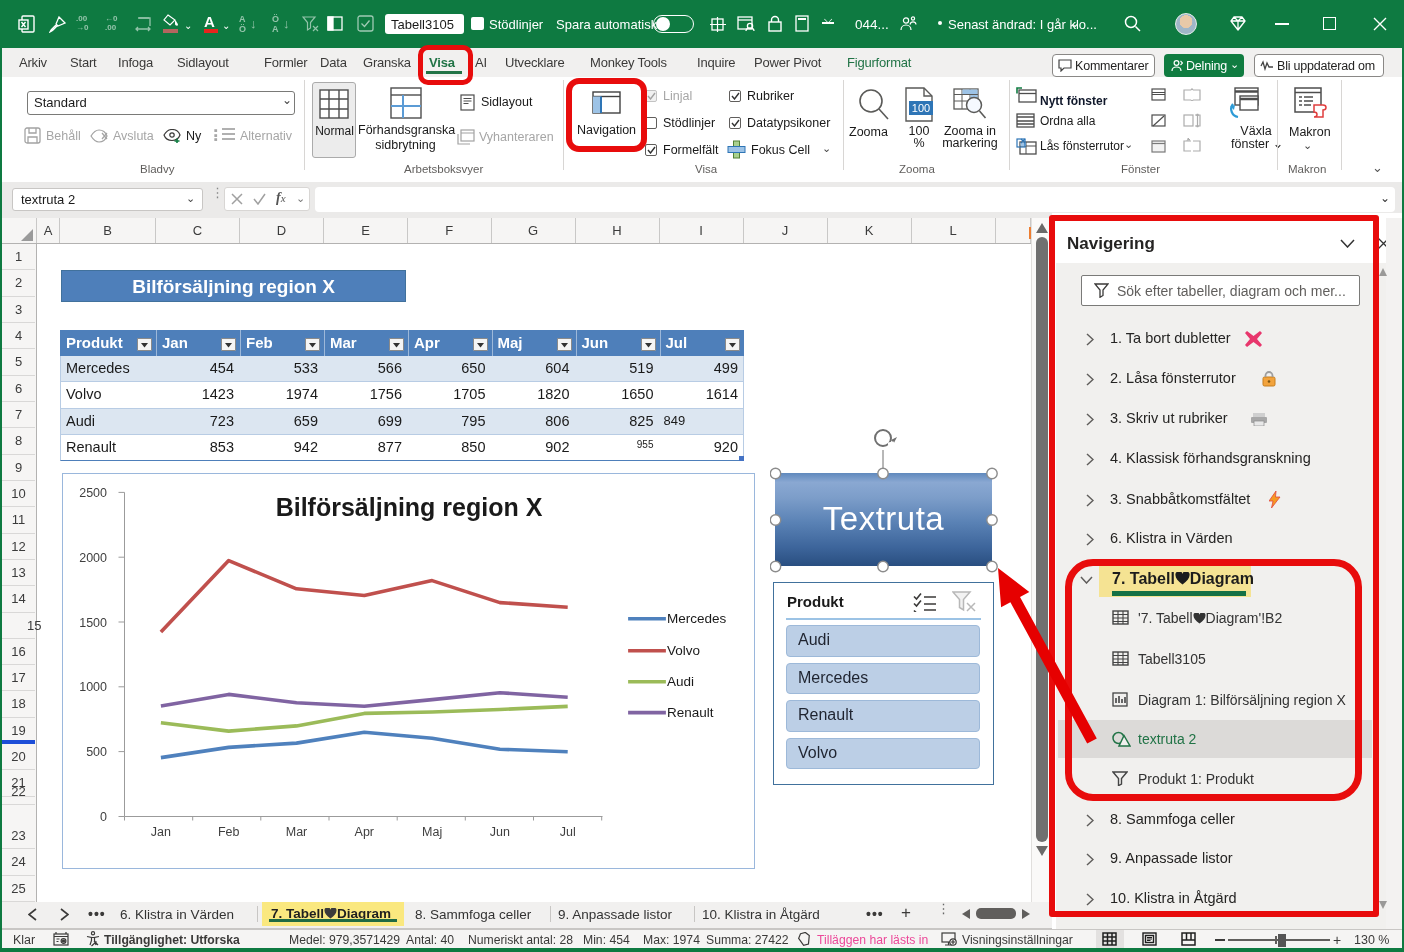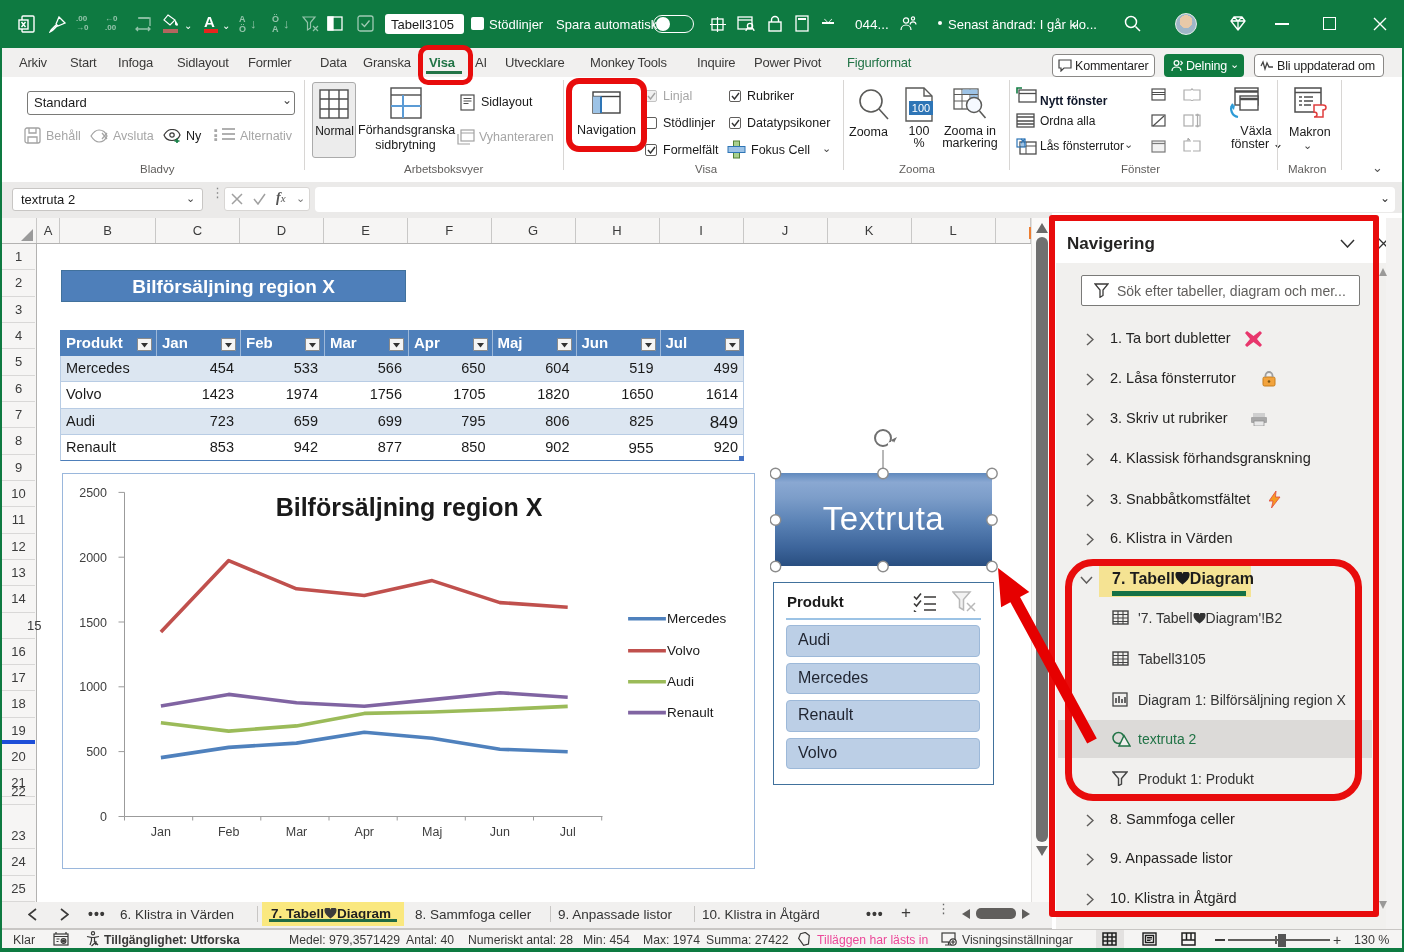--- a/index.html
+++ b/index.html
@@ -103,21 +103,21 @@
       <path d="M1 1l12 12M13 1L1 13"></path>
     </svg>
 </div>
 
 <div class="abs" style="left:0;top:48px;width:1404px;height:29px;background:#f1f0ef;"></div>
 <div class="abs" style="top:55px;font-size:13px;letter-spacing:-0.2px;color:#3b3a39;left:0;width:1404px;height:19px;">
  <span class="abs" style="left:19px;">Arkiv</span>
  <span class="abs" style="left:70px;">Start</span>
  <span class="abs" style="left:118px;">Infoga</span>
  <span class="abs" style="left:177px;">Sidlayout</span>
- <span class="abs" style="left:248px;">Formler</span>
+ <span class="abs" style="left:264px;">Formler</span>
  <span class="abs" style="left:320px;">Data</span>
  <span class="abs" style="left:363px;">Granska</span>
  <span class="abs" style="left:429px;color:#217346;font-weight:bold;">Visa</span>
  <span class="abs" style="left:475px;">AI</span>
  <span class="abs" style="left:505px;">Utvecklare</span>
  <span class="abs" style="left:590px;">Monkey Tools</span>
  <span class="abs" style="left:697px;">Inquire</span>
  <span class="abs" style="left:754px;">Power Pivot</span>
  <span class="abs" style="left:847px;color:#217346;">Figurformat</span>
 </div>
@@ -474,29 +474,29 @@
     <div class="abs" style="left:519.5px;top:56.3px;width:74px;text-align:right;font-size:14.5px;color:#1a1a1a;">1650</div>
     <div class="abs" style="left:603.5px;top:56.3px;width:74.5px;text-align:right;font-size:14.5px;color:#1a1a1a;">1614</div>
     <div class="abs" style="left:0;top:78.6px;width:684px;height:26.30000000000001px;background:#dce6f1;border-bottom:1px solid #b8cce4;border-left:1px solid #b8cce4;border-right:1px solid #b8cce4;"></div>
     <div class="abs" style="left:6px;top:82.6px;font-size:14.5px;color:#1a1a1a;">Audi</div>
     <div class="abs" style="left:100px;top:82.6px;width:74px;text-align:right;font-size:14.5px;color:#1a1a1a;">723</div>
     <div class="abs" style="left:184px;top:82.6px;width:74px;text-align:right;font-size:14.5px;color:#1a1a1a;">659</div>
     <div class="abs" style="left:268px;top:82.6px;width:74px;text-align:right;font-size:14.5px;color:#1a1a1a;">699</div>
     <div class="abs" style="left:352px;top:82.6px;width:73.5px;text-align:right;font-size:14.5px;color:#1a1a1a;">795</div>
     <div class="abs" style="left:435.5px;top:82.6px;width:74px;text-align:right;font-size:14.5px;color:#1a1a1a;">806</div>
     <div class="abs" style="left:519.5px;top:82.6px;width:74px;text-align:right;font-size:14.5px;color:#1a1a1a;">825</div>
-    <div class="abs" style="left:603.5px;top:82.6px;width:74.5px;text-align:right;font-size:17px;color:#1a1a1a;">849</div>
+    <div class="abs" style="left:603.5px;top:82.6px;width:74.5px;text-align:left;font-size:13px;color:#1a1a1a;">849</div>
     <div class="abs" style="left:0;top:104.9px;width:684px;height:26.299999999999983px;background:#ffffff;border-bottom:1px solid #4e7fba;border-left:1px solid #b8cce4;border-right:1px solid #b8cce4;"></div>
     <div class="abs" style="left:6px;top:108.9px;font-size:14.5px;color:#1a1a1a;">Renault</div>
     <div class="abs" style="left:100px;top:108.9px;width:74px;text-align:right;font-size:14.5px;color:#1a1a1a;">853</div>
     <div class="abs" style="left:184px;top:108.9px;width:74px;text-align:right;font-size:14.5px;color:#1a1a1a;">942</div>
     <div class="abs" style="left:268px;top:108.9px;width:74px;text-align:right;font-size:14.5px;color:#1a1a1a;">877</div>
     <div class="abs" style="left:352px;top:108.9px;width:73.5px;text-align:right;font-size:14.5px;color:#1a1a1a;">850</div>
     <div class="abs" style="left:435.5px;top:108.9px;width:74px;text-align:right;font-size:14.5px;color:#1a1a1a;">902</div>
-    <div class="abs" style="left:519.5px;top:108.9px;width:74px;text-align:right;font-size:15px;color:#1a1a1a;">955</div>
+    <div class="abs" style="left:519.5px;top:108.9px;width:74px;text-align:right;font-size:10px;color:#1a1a1a;">955</div>
     <div class="abs" style="left:603.5px;top:108.9px;width:74.5px;text-align:right;font-size:14.5px;color:#1a1a1a;">920</div>
     <div class="abs" style="left:679px;top:126px;width:5px;height:5px;background:#4472c4;"></div>
   </div>
 
 <svg class="abs" style="left:62px;top:473px" width="693" height="396" viewBox="0 0 693 396">
  <rect x="0.5" y="0.5" width="692" height="395" fill="#fff" stroke="#9ab7dc" stroke-width="1"></rect>
  <text x="347" y="43" text-anchor="middle" font-size="25" font-weight="bold" fill="#1a1a1a" font-family="Liberation Sans">Bilförsäljning region X</text>
  <g font-size="12.5" fill="#3f3f3f" text-anchor="end" font-family="Liberation Sans">
   <text x="45" y="24">2500</text>
       <text x="45" y="88.7">2000</text>

